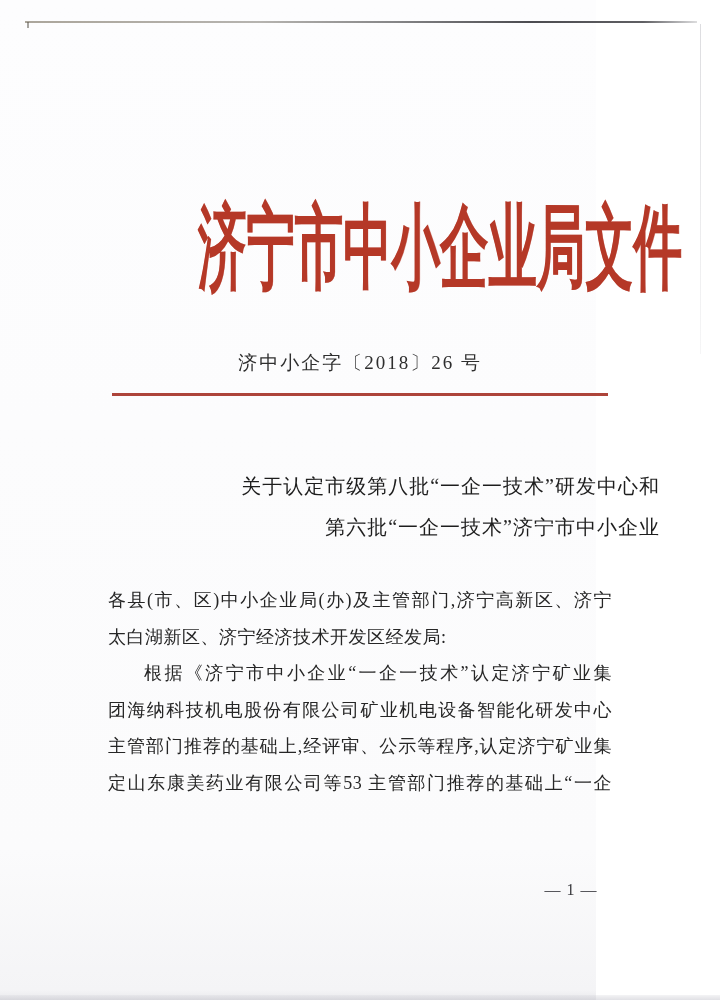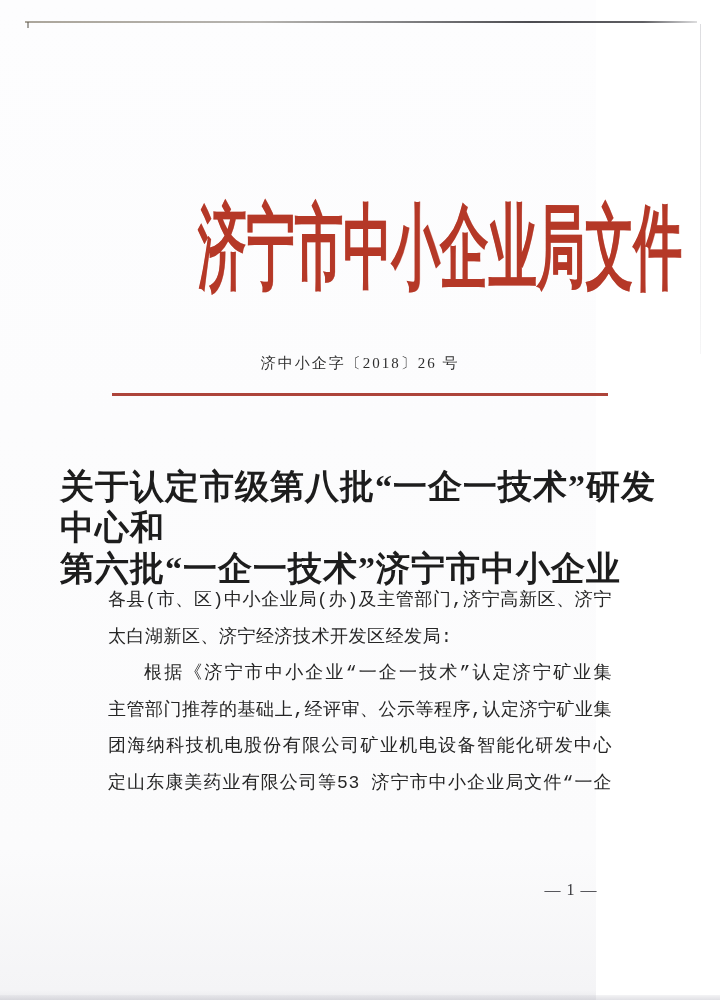--- a/index.html
+++ b/index.html
@@ -70,52 +70,51 @@
     transform: scale(0.55, 1.05);
     transform-origin: center top;
     text-shadow: 0.5px 0.5px 0 rgba(181,56,39,0.45);
   }
   
   .doc-number {
     position: absolute;
     top: 348px; left: 0;
     width: 720px;
     text-align: center;
-    font-size: 15px;
+    font-size: 19px;
     line-height: 30px;
     letter-spacing: 2px;
     color: #2e2e2e;
   }
   
   .red-rule {
     position: absolute;
     top: 393px; left: 112px;
     width: 496px; height: 3px;
     background: var(--rule-red);
   }
   
   .doc-title {
     position: absolute;
     top: 466px; left: 60px;
     width: 600px;
-    text-align: left;
-    font-weight: 700;
-    font-size: 34px;
+    text-align: right;
+    font-weight: 400;
+    font-size: 20px;
     line-height: 41px;
     letter-spacing: 1px;
     color: #1d1d1d;
   }
   
   .doc-body {
     position: absolute;
     top: 582px; left: 108px;
     width: 504px;
     color: var(--ink);
     font-size: 18px;
-    font-family: Liberation Mono, monospace;
   }
   .body-line {
     height: 36.5px;
     line-height: 36.5px;
     letter-spacing: 0.5px;
     overflow: hidden;
     white-space: nowrap;
     text-align: justify;
     text-align-last: justify;
   }
@@ -158,20 +157,20 @@
 
   <div class="doc-title">
     <div>关于认定市级第八批“一企一技术”研发中心和</div>
     <div>第六批“一企一技术”济宁市中小企业</div>
   </div>
 
   <div class="doc-body">
     <div class="body-line">各县(市、区)中小企业局(办)及主管部门,济宁高新区、济宁</div>
     <div class="body-line no-justify">太白湖新区、济宁经济技术开发区经发局:</div>
     <div class="body-line indent">根据《济宁市中小企业“一企一技术”认定济宁矿业集</div>
+    <div class="body-line">团海纳科技机电股份有限公司矿业机电设备智能化研发中心</div>
     <div class="body-line">主管部门推荐的基础上,经评审、公示等程序,认定济宁矿业集</div>
-    <div class="body-line">团海纳科技机电股份有限公司矿业机电设备智能化研发中心</div>
-    <div class="body-line">定山东康美药业有限公司等53 济宁市中小企业局文件“一企</div>
+    <div class="body-line">定山东康美药业有限公司等53 主管部门推荐的基础上“一企</div>
   </div>
 
   <div class="page-number">— 1 —</div>
 
 </div>
 
 </body></html>

